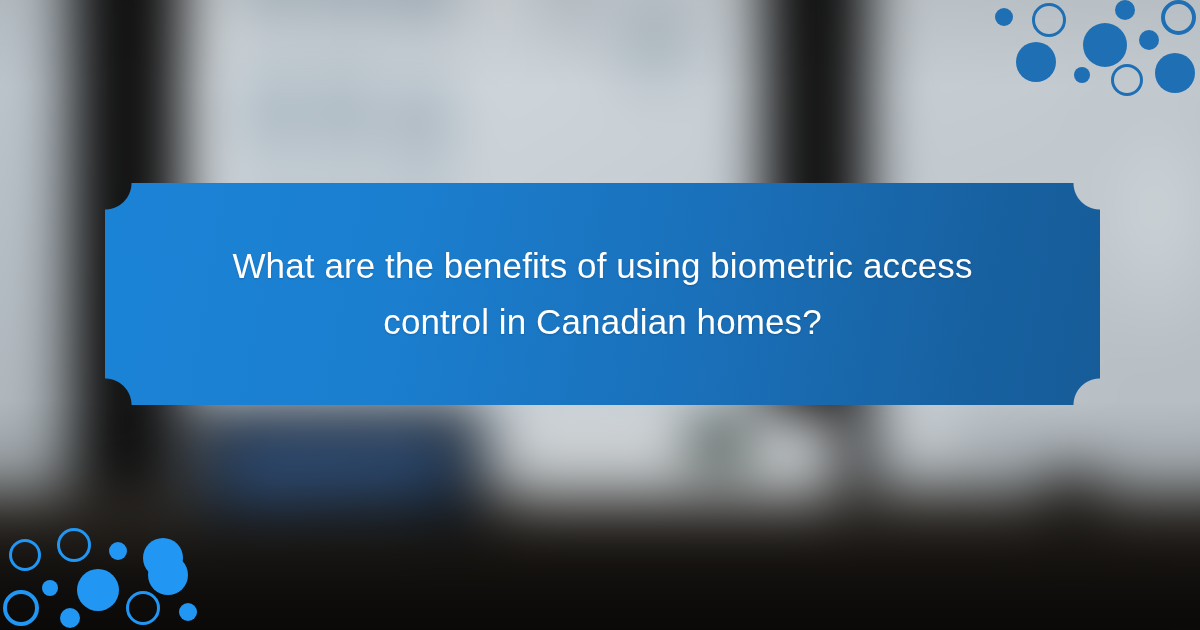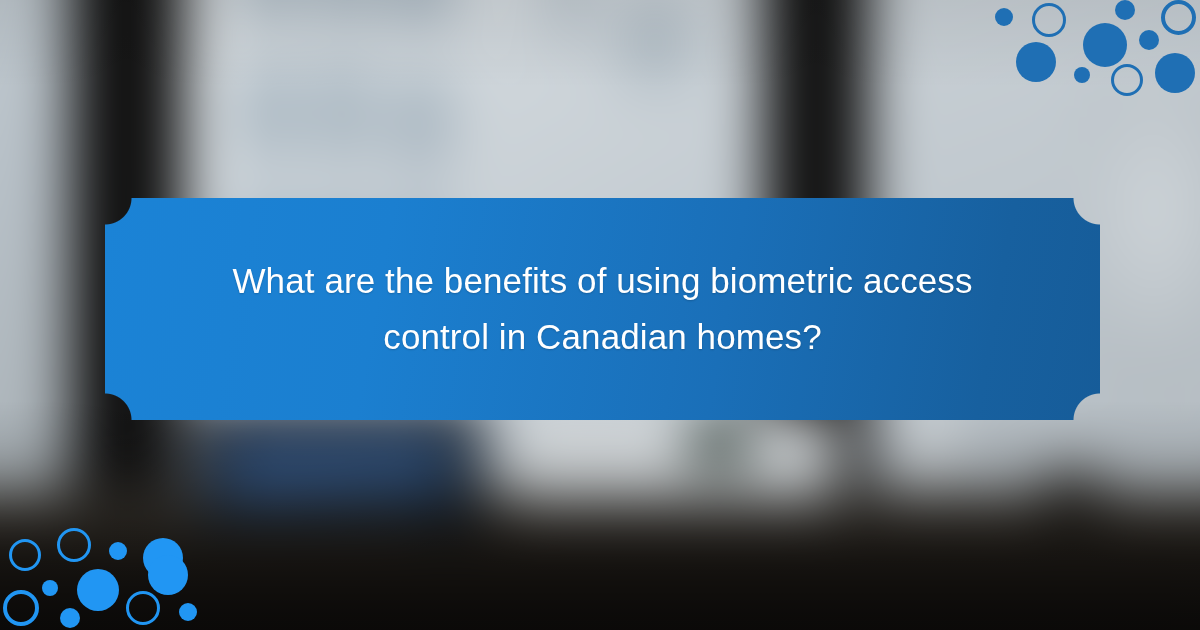--- a/index.html
+++ b/index.html
@@ -141,21 +141,21 @@
 
   
   .dots { position:absolute; pointer-events:none; }
   .dot  { position:absolute; border-radius:50%; }
   .dot.solid { }
   .dot.ring  { background:transparent; }
 
   
   #banner-wrap {
     position:absolute;
-    left:105px; top:198px;
+    left:105px; top:183px;
     width:995px; height:222px;
   }
   #banner {
     position:absolute; inset:0;
     background:linear-gradient(100deg,#1b83d6 0%, #1b7fd0 28%, #1a6fb8 62%, #17609f 88%, #165c99 100%);
     -webkit-mask-image:
        radial-gradient(circle 26px at 0%   0%,   transparent 0 26px, #000 27px),
        radial-gradient(circle 26px at 100% 0%,   transparent 0 26px, #000 27px),
        radial-gradient(circle 26px at 0%   100%, transparent 0 26px, #000 27px),
        radial-gradient(circle 26px at 100% 100%, transparent 0 26px, #000 27px);

